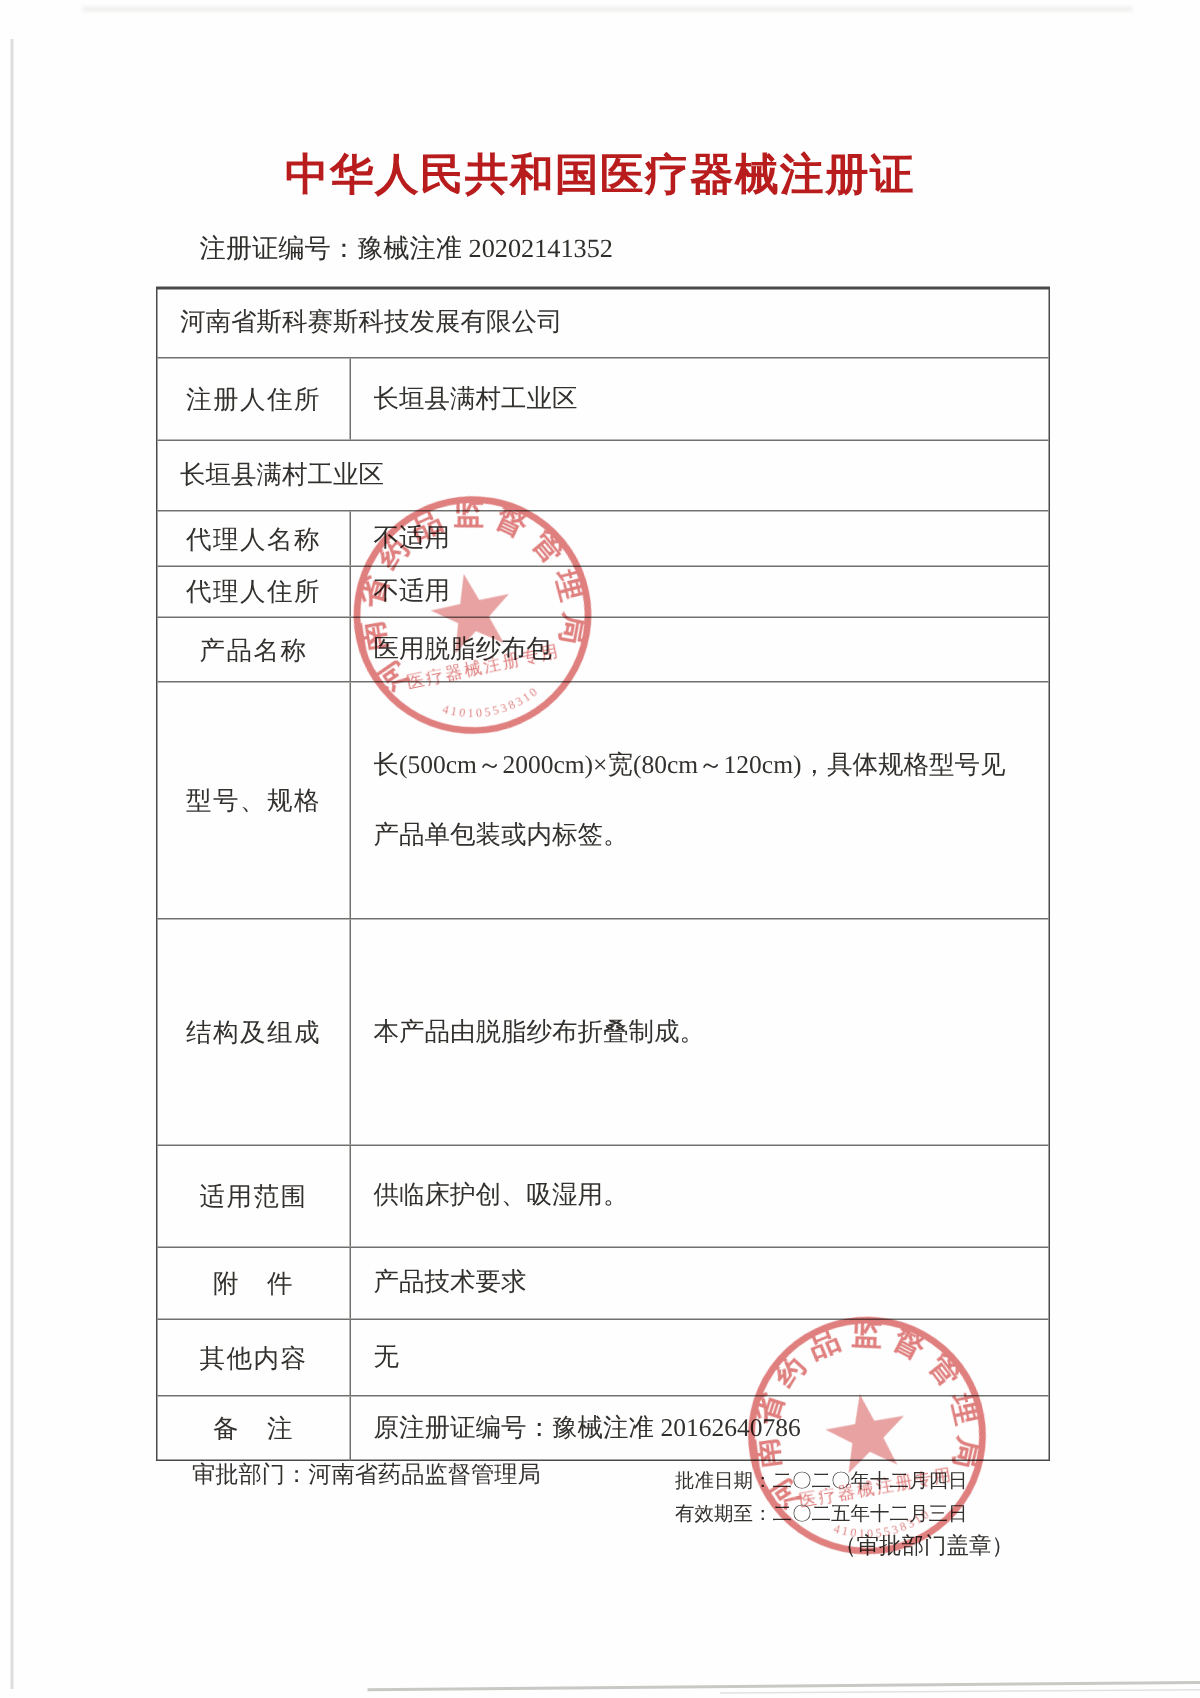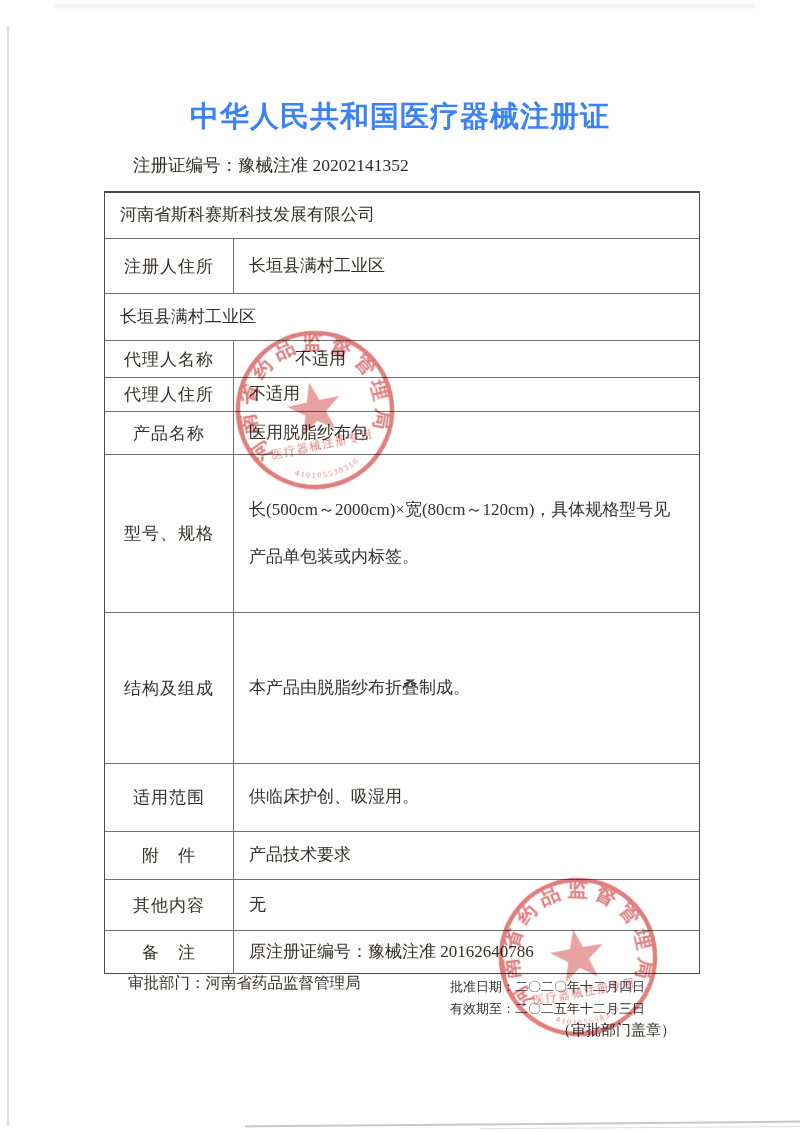--- a/index.html
+++ b/index.html
@@ -9,35 +9,35 @@
     color:#33312e;overflow:hidden;
   }
   
   .scan-edge-left{position:absolute;left:7px;top:26px;width:2px;height:1100px;background:#dedede;}
   .scan-smudge-top{position:absolute;left:55px;top:4px;width:700px;height:4px;background:#f3f2f1;filter:blur(1px);}
   .scan-edge-bottom{position:absolute;left:245px;top:1123px;width:560px;border-top:2px solid #c9c8c5;transform:rotate(-0.5deg);}
   .scan-edge-bottom2{position:absolute;left:480px;top:1127px;width:330px;border-top:1px solid #e2e1df;transform:rotate(-0.4deg);}
 
   .title{
     position:absolute;left:0;top:97px;width:100%;margin:0;
-    text-align:center;font-size:29px;font-weight:bold;letter-spacing:1px;color:#3b82f6;
+    text-align:center;font-size:29px;font-weight:bold;letter-spacing:1px;color:#b91c1c;
   }
   .regline{position:absolute;left:133px;top:153px;font-size:17.5px;color:#2f2e2b;}
 
   .cert-table{
     position:absolute;left:104px;top:191px;width:596px;height:783px;
     border:1.5px solid #4a4a48;border-top-width:2.5px;box-sizing:border-box;
     background:transparent;
   }
   .trow{display:flex;border-bottom:1px solid #70706e;box-sizing:border-box;}
   .trow:last-child{border-bottom:none;}
   .trow:nth-child(1){height:46px;}
   .trow:nth-child(2){height:55px;}
   .trow:nth-child(3){height:47px;}
-  .trow:nth-child(4){height:37px;gap:46px;}
+  .trow:nth-child(4){height:37px;}
   .trow:nth-child(5){height:34px;}
   .trow:nth-child(6){height:43px;}
   .trow:nth-child(7){height:158px;}
   .trow:nth-child(8){height:151px;}
   .trow:nth-child(9){height:68px;}
   .trow:nth-child(10){height:48px;}
   .trow:nth-child(11){height:51px;}
   .trow:nth-child(12){height:43px;}
   .cell{box-sizing:border-box;font-size:17px;}
   .cell.label{

